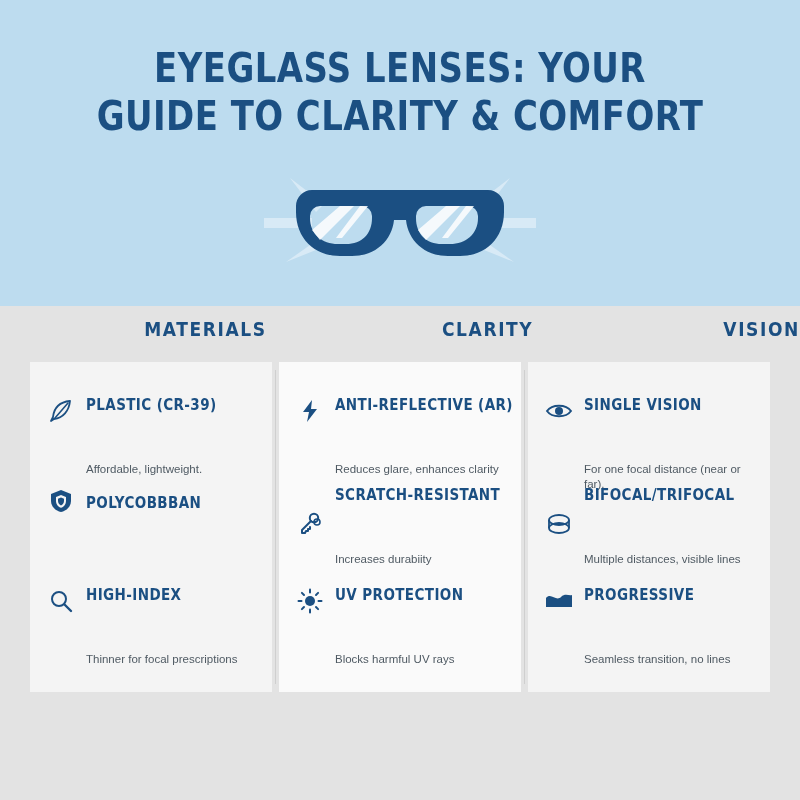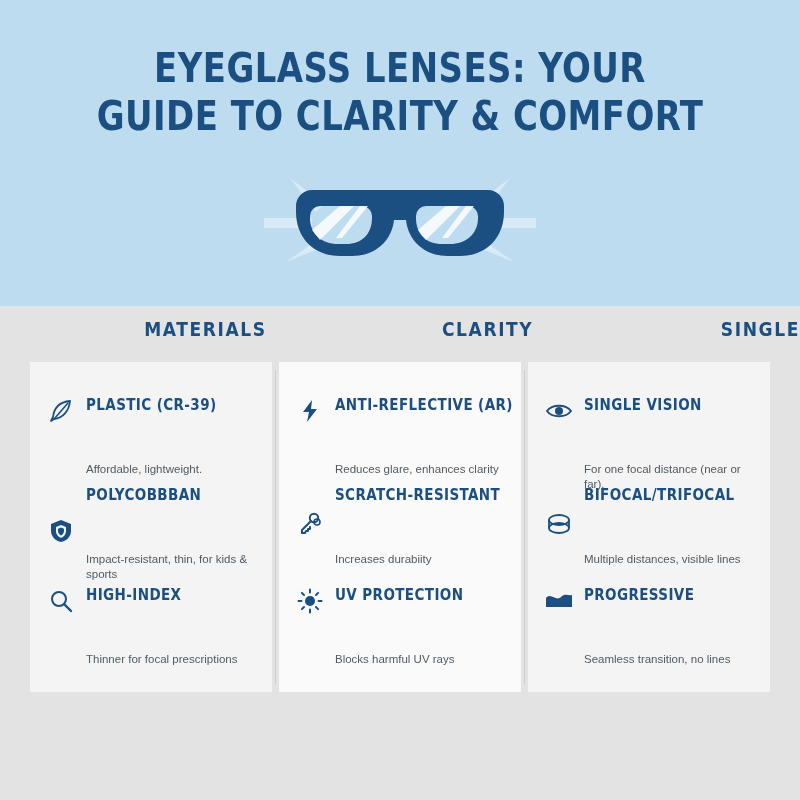--- a/index.html
+++ b/index.html
@@ -193,21 +193,21 @@
           <path d="M140 46 l8 0 l-26 32 l-6 0 z"></path>
           <path d="M226 46 l14 0 l-34 34 l-8 -10 z"></path>
           <path d="M246 46 l8 0 l-26 32 l-6 0 z"></path>
         </g>
       </svg>
     </div>
 
     <div class="col-headers">
       <div class="col-head">MATERIALS</div>
       <div class="col-head">CLARITY</div>
-      <div class="col-head">SINGLE</div>
+      <div class="col-head">VISION</div>
     </div>
   </div>
 
   <div class="body-area">
     <div class="panel p1"></div>
     <div class="panel p2"></div>
     <div class="panel p3"></div>
     <div class="divider d1"></div>
     <div class="divider d2"></div>
 
@@ -229,21 +229,20 @@
       <div class="item i2">
         <div class="item-icon">
           <svg width="26" height="26" viewBox="0 0 26 26" xmlns="http://www.w3.org/2000/svg">
             <path d="M13 2 L23 6 V13 C23 19 18 23 13 24 C8 23 3 19 3 13 V6 Z" fill="#1b4f82"></path>
             <path d="M13 7 L18 9 V13 C18 16.5 15.5 19 13 19.8 C10.5 19 8 16.5 8 13 V9 Z" fill="#f4f4f4"></path>
             <path d="M13 9.5 L16 10.7 V13 C16 15.2 14.6 16.8 13 17.4 C11.4 16.8 10 15.2 10 13 V10.7 Z" fill="#1b4f82"></path>
           </svg>
         </div>
         <div class="item-text">
           <div class="item-title">POLYCOBBBAN</div>
-          <div class="item-desc">Impact-resistant, thin, for kids &amp; sports</div>
         </div>
       </div>
 
       <div class="item i3">
         <div class="item-icon">
           <svg width="26" height="26" viewBox="0 0 26 26" xmlns="http://www.w3.org/2000/svg">
             <circle cx="11" cy="11" r="7" fill="none" stroke="#1b4f82" stroke-width="2"></circle>
             <path d="M16.5 16.5 L23 23" stroke="#1b4f82" stroke-width="2.4" stroke-linecap="round"></path>
           </svg>
         </div>

